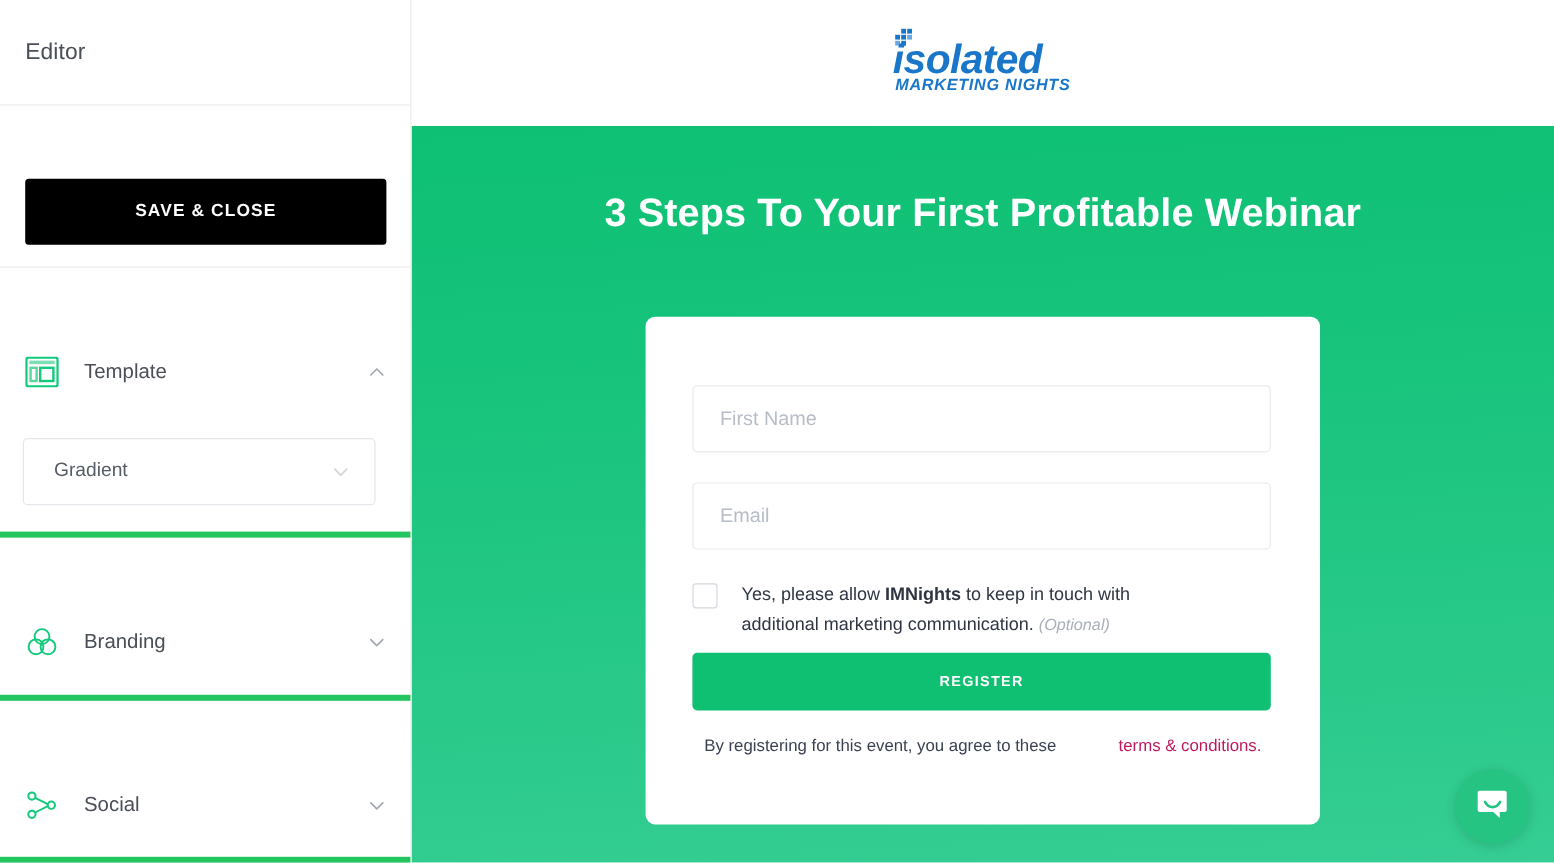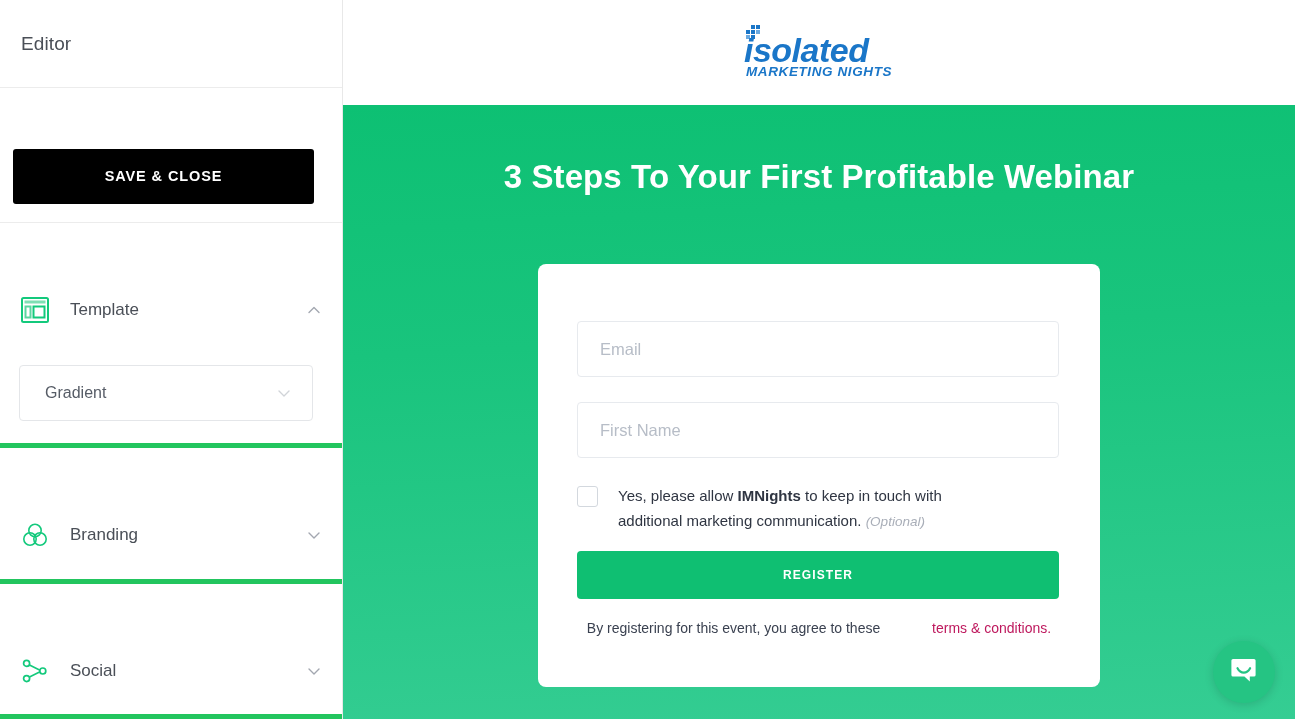--- a/index.html
+++ b/index.html
@@ -29,21 +29,21 @@
     display: flex;
     align-items: center;
     padding-left: 21px;
   }
   .sidebar-header .title {
     font-size: 19px;
     color: #4a4f57;
     letter-spacing: .1px;
   }
   .save-section {
-    padding: 17px 19px 18px 13px;
+    padding: 17px 19px 18px 21px;
     border-bottom: 1px solid #ececec;
   }
   .save-btn {
     width: 301px;
     height: 55px;
     background: #000000;
     color: #ffffff;
     border: none;
     border-radius: 3px;
     font-size: 14.5px;
@@ -162,21 +162,21 @@
     background: #fff;
   }
   .field .ph {
     font-size: 16.5px;
     color: #b7bdc7;
   }
   .consent {
     display: flex;
     align-items: flex-start;
     margin-top: 2px;
-    margin-bottom: 17px;
+    margin-bottom: 11px;
   }
   .checkbox {
     width: 21px;
     height: 21px;
     border: 1px solid #d3d8de;
     border-radius: 3px;
     flex: 0 0 21px;
     margin-top: 3px;
     background: #fff;
     cursor: pointer;
@@ -338,25 +338,25 @@
       </div>
     </div>
 
     <div class="hero">
 
       <h1 class="hero-title">3 Steps To Your First Profitable Webinar</h1>
 
       <div class="form-card">
 
         <div class="field">
+          <span class="ph">First Name</span>
+        </div>
+
+        <div class="field">
           <span class="ph">Email</span>
-        </div>
-
-        <div class="field">
-          <span class="ph">First Name</span>
         </div>
 
         <div class="consent">
           <span class="checkbox"></span>
           <span class="consent-text"><span>Yes, please allow </span><b>IMNights</b><span> to keep in touch with additional marketing communication. </span><span class="opt">(Optional)</span></span>
         </div>
 
         <button class="register-btn">REGISTER</button>
 
         <div class="terms"><span>By registering for this event, you agree to these </span><a>terms &amp; conditions.</a></div>

